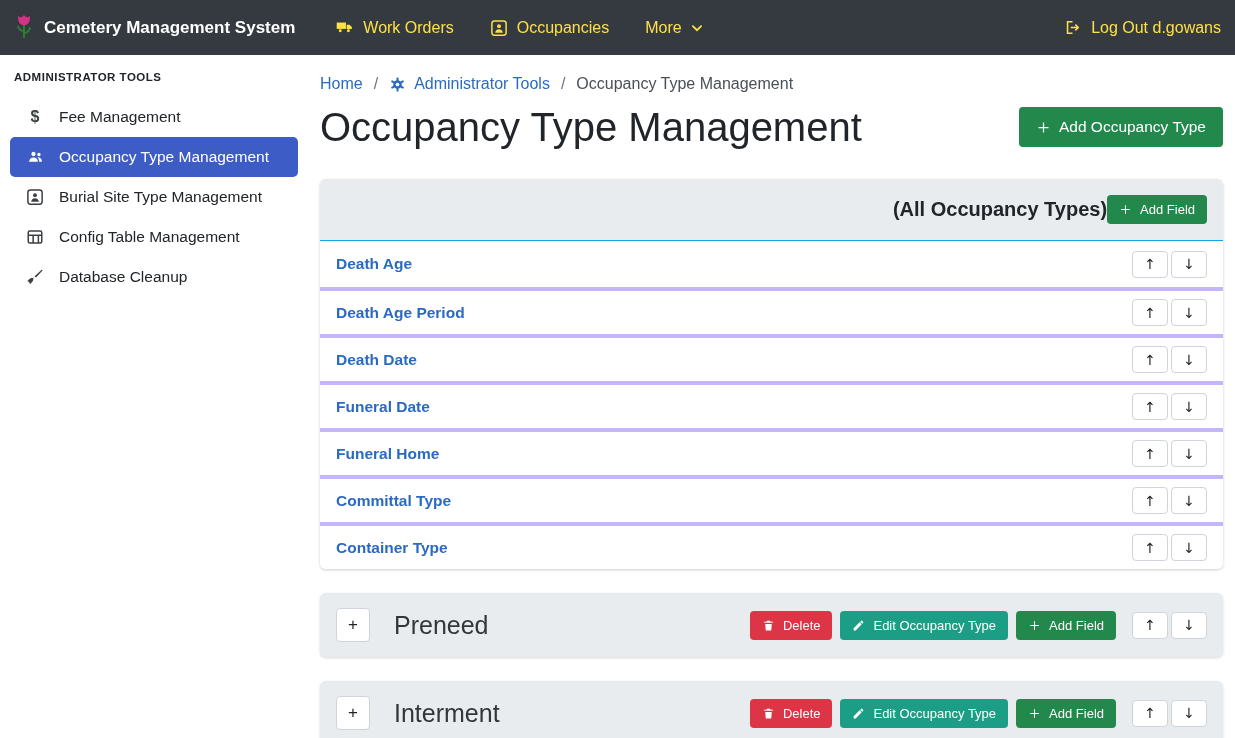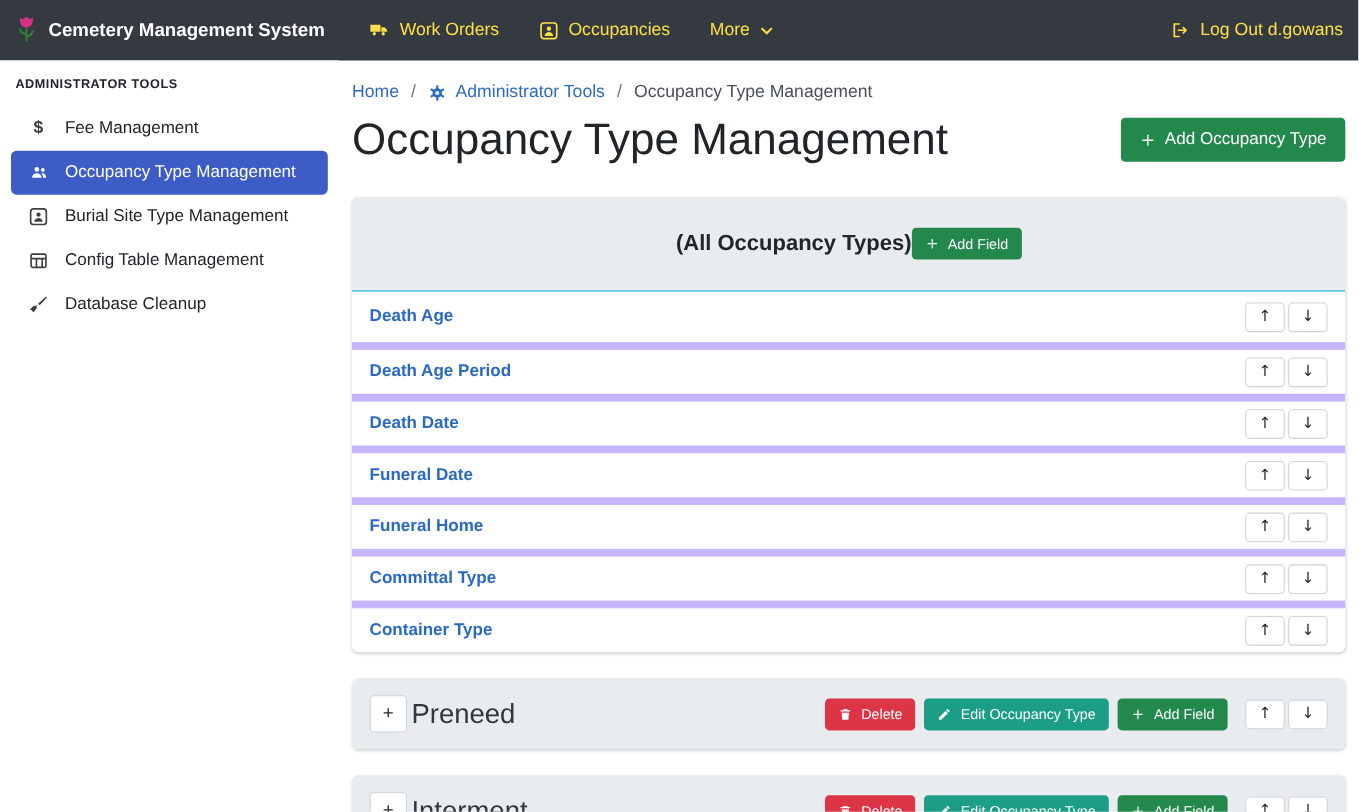--- a/index.html
+++ b/index.html
@@ -34,32 +34,32 @@
   .title-row{display:flex;align-items:center;justify-content:space-between;margin:10px 0 28px}
   .page-title{font-size:40px;font-weight:500;color:#212529;line-height:1.2}
   
   .btn{display:inline-flex;align-items:center;gap:8px;border:none;border-radius:4px;color:#fff;cursor:pointer;font-family:inherit;white-space:nowrap}
   .btn-lg{font-size:15.5px;padding:11px 17px;background:var(--success)}
   .btn-sm{font-size:13px;padding:7px 12px;background:var(--success)}
   .btn-danger{background:var(--danger)}
   .btn-teal{background:var(--teal)}
   
   .card{border-radius:6px;box-shadow:0 1px 3px rgba(0,0,0,.2);margin-bottom:24px;background:#fff;overflow:hidden}
-  .card-header{background:var(--section-bg);display:flex;align-items:center;justify-content:center;padding:28px 16px}
+  .card-header{background:var(--section-bg);display:flex;align-items:center;justify-content:flex-end;padding:16px 16px}
   .card-title{font-size:20px;font-weight:600;color:#212529}
   .field-row{display:flex;align-items:center;justify-content:space-between;padding:10px 16px;height:47px;background:#fff}
-  .field-row + .field-row{border-top:7px solid #c4b5fd}
+  .field-row + .field-row{border-top:4px solid #c4b5fd}
   .field-list .field-row:first-child{border-top:1px solid #0ea5e9}
   .field-link{color:var(--link);font-weight:700;font-size:15.5px;text-decoration:none;cursor:pointer}
   .arrow-group{display:flex;gap:3px}
   .btn-arrow{width:36px;height:27px;background:#fff;border:1px solid #ced4da;border-radius:4px;display:flex;align-items:center;justify-content:center;font-size:14px;color:#212529;cursor:pointer;font-family:"DejaVu Sans",sans-serif}
   
   .section-bar{background:var(--section-bg);border-radius:6px;box-shadow:0 1px 3px rgba(0,0,0,.16);display:flex;align-items:center;padding:15px 16px;margin-bottom:24px}
   .expand-btn{width:34px;height:34px;background:#fff;border:1px solid #ced4da;border-radius:4px;font-size:17px;color:#212529;cursor:pointer;display:flex;align-items:center;justify-content:center;font-family:inherit}
-  .section-title{font-size:25px;font-weight:500;color:#33373b;margin-left:4px}
+  .section-title{font-size:25px;font-weight:500;color:#33373b;margin-left:24px}
   .section-actions{margin-left:auto;display:flex;align-items:center;gap:8px}
   .section-actions .arrow-group{margin-left:8px}
 </style>
 </head>
 <body>
 
 <nav class="navbar">
   <span class="icon">
     <svg width="20" height="27" viewBox="0 0 20 27">
       <path d="M4 2 C4 8.5 6 11 10 11 C14 11 16 8.5 16 2 C13 4.4 12 3.2 10 1 C8 3.2 7 4.4 4 2 Z" fill="#d63384"></path>

